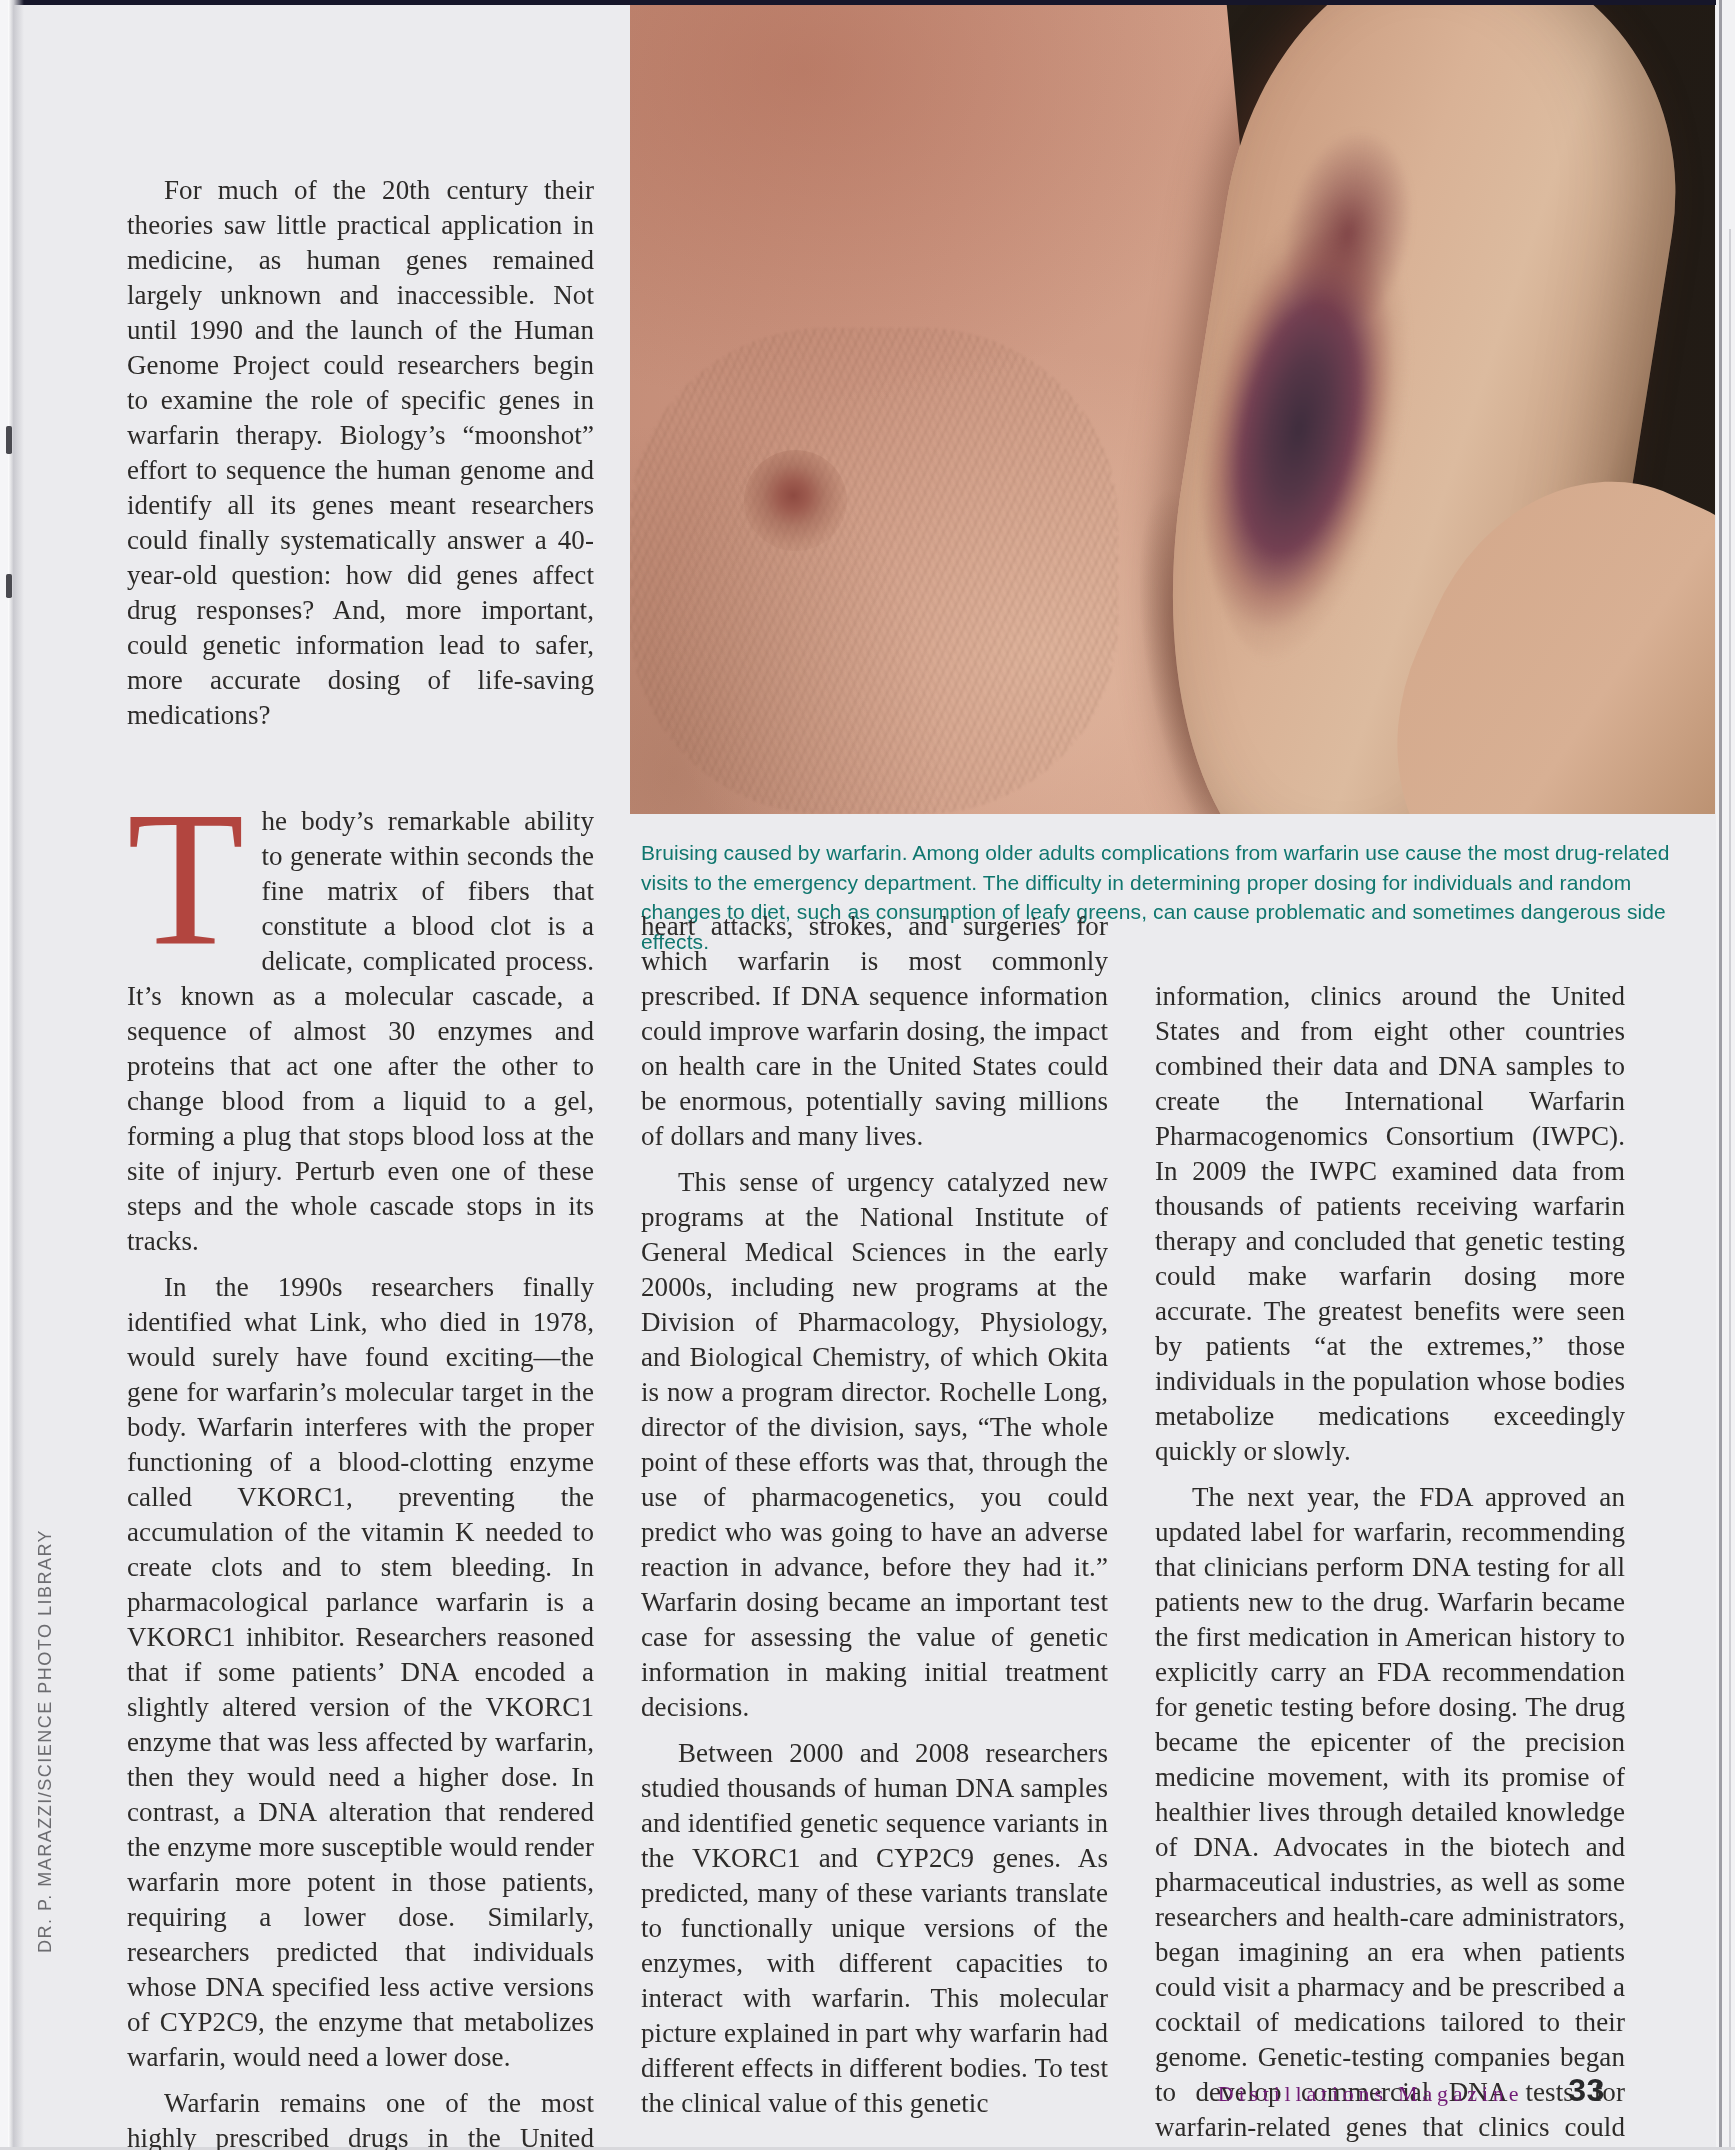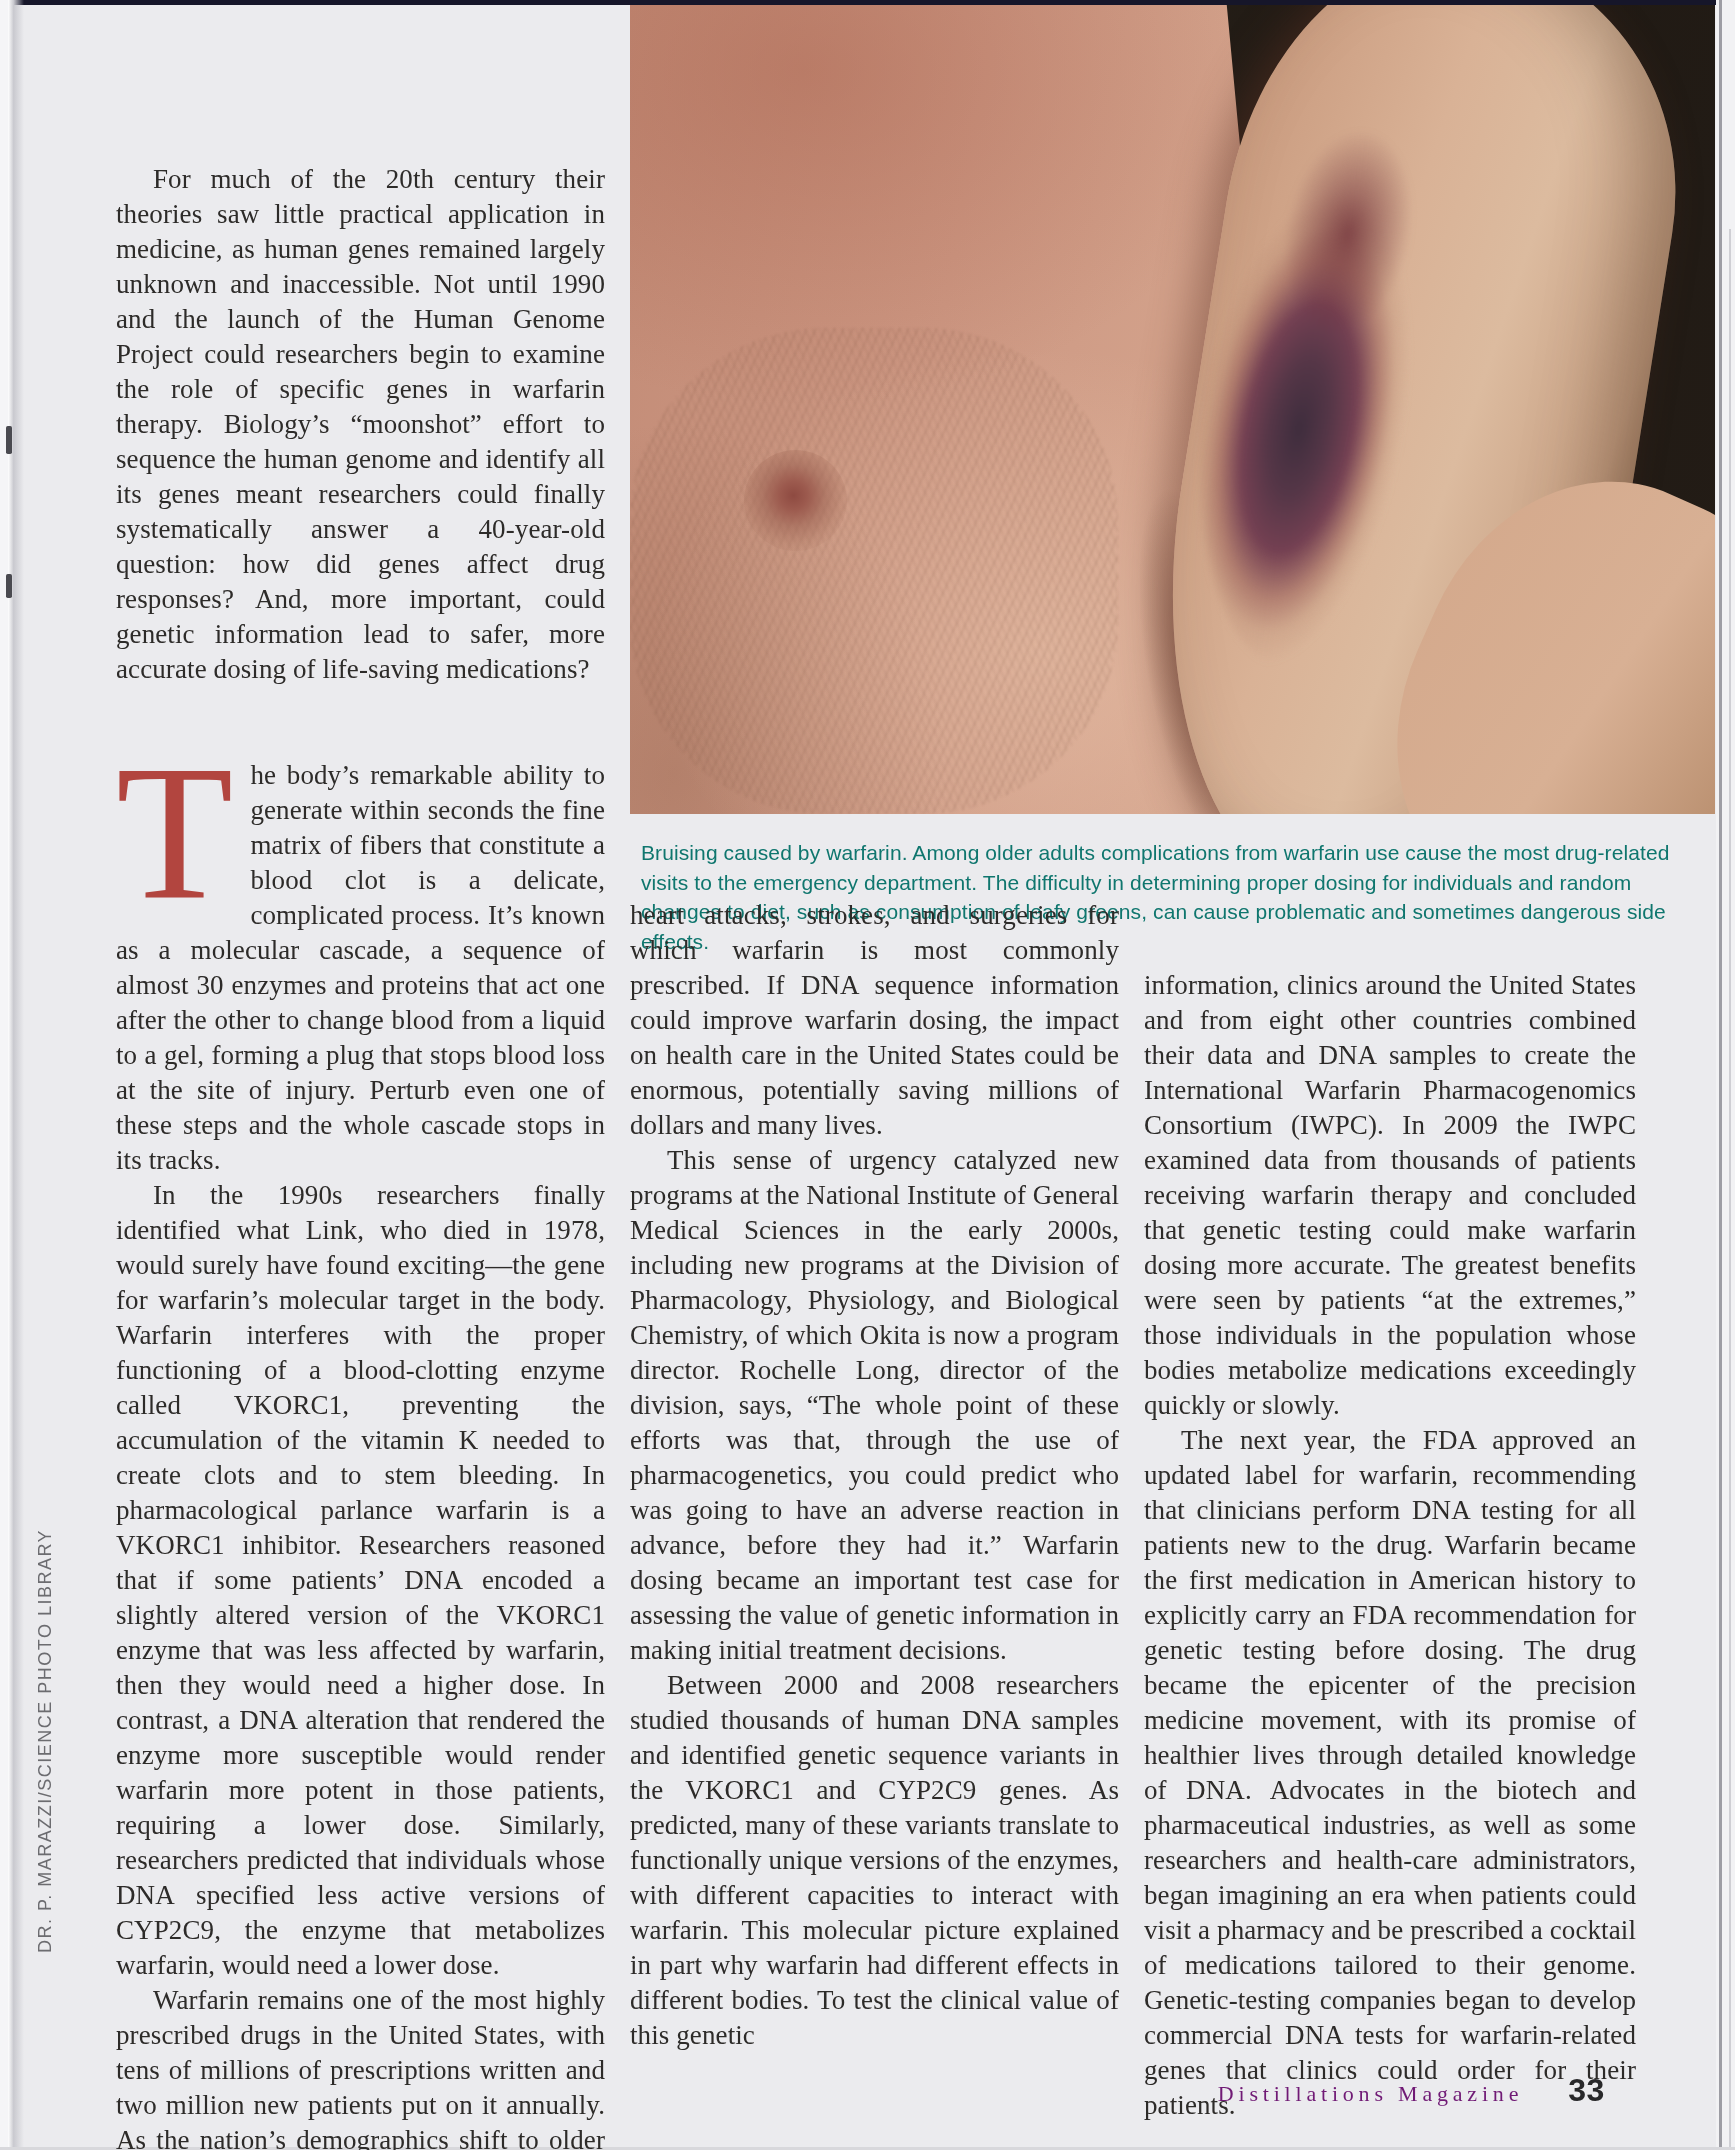--- a/index.html
+++ b/index.html
@@ -79,21 +79,21 @@
     border-radius:40%;
     filter:blur(1.2px);
   }
 
   
   .col{
     position:absolute;width:489px;
     font-size:27px;line-height:35px;text-align:justify;color:#2d2b29;
     letter-spacing:0.1px;
   }
-  .col p{margin:0;}
+  .col p{margin:11px;}
   .col1{left:116px;top:162px;}
   .col2{left:630px;top:898px;}
   .col3{left:1144px;top:968px;width:492px;}
   .indent{text-indent:37px;}
   .para-gap{margin-top:71px !important;}
   .dropcap{
     float:left;
     font-size:192px;line-height:139px;height:139px;
     color:#b2453f;margin:4.8px 17px 0 0;
   }

